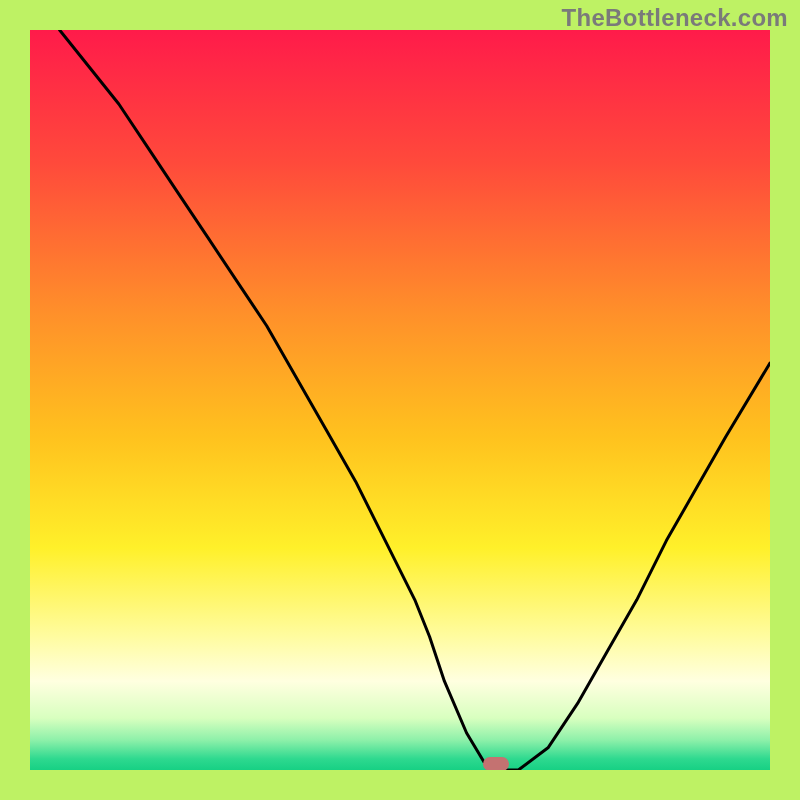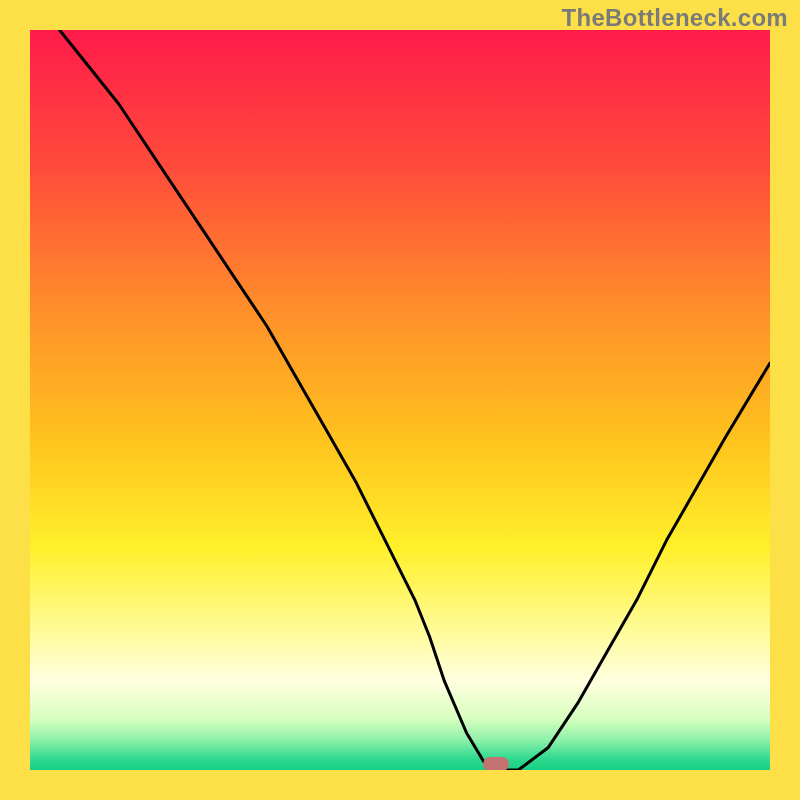--- a/index.html
+++ b/index.html
@@ -9,21 +9,21 @@
     height: 800px;
     background: #000;
     overflow: hidden;
   }
   .frame {
     position: absolute;
     left: 0;
     top: 0;
     width: 800px;
     height: 800px;
-    background: #fde047;
+    background: #bef264;
   }
   .watermark {
     position: absolute;
     top: 4px;
     right: 12px;
     font-family: Arial, Helvetica, sans-serif;
     font-size: 24px;
     font-weight: 600;
     color: #7a7a7a;
     letter-spacing: 0.3px;

